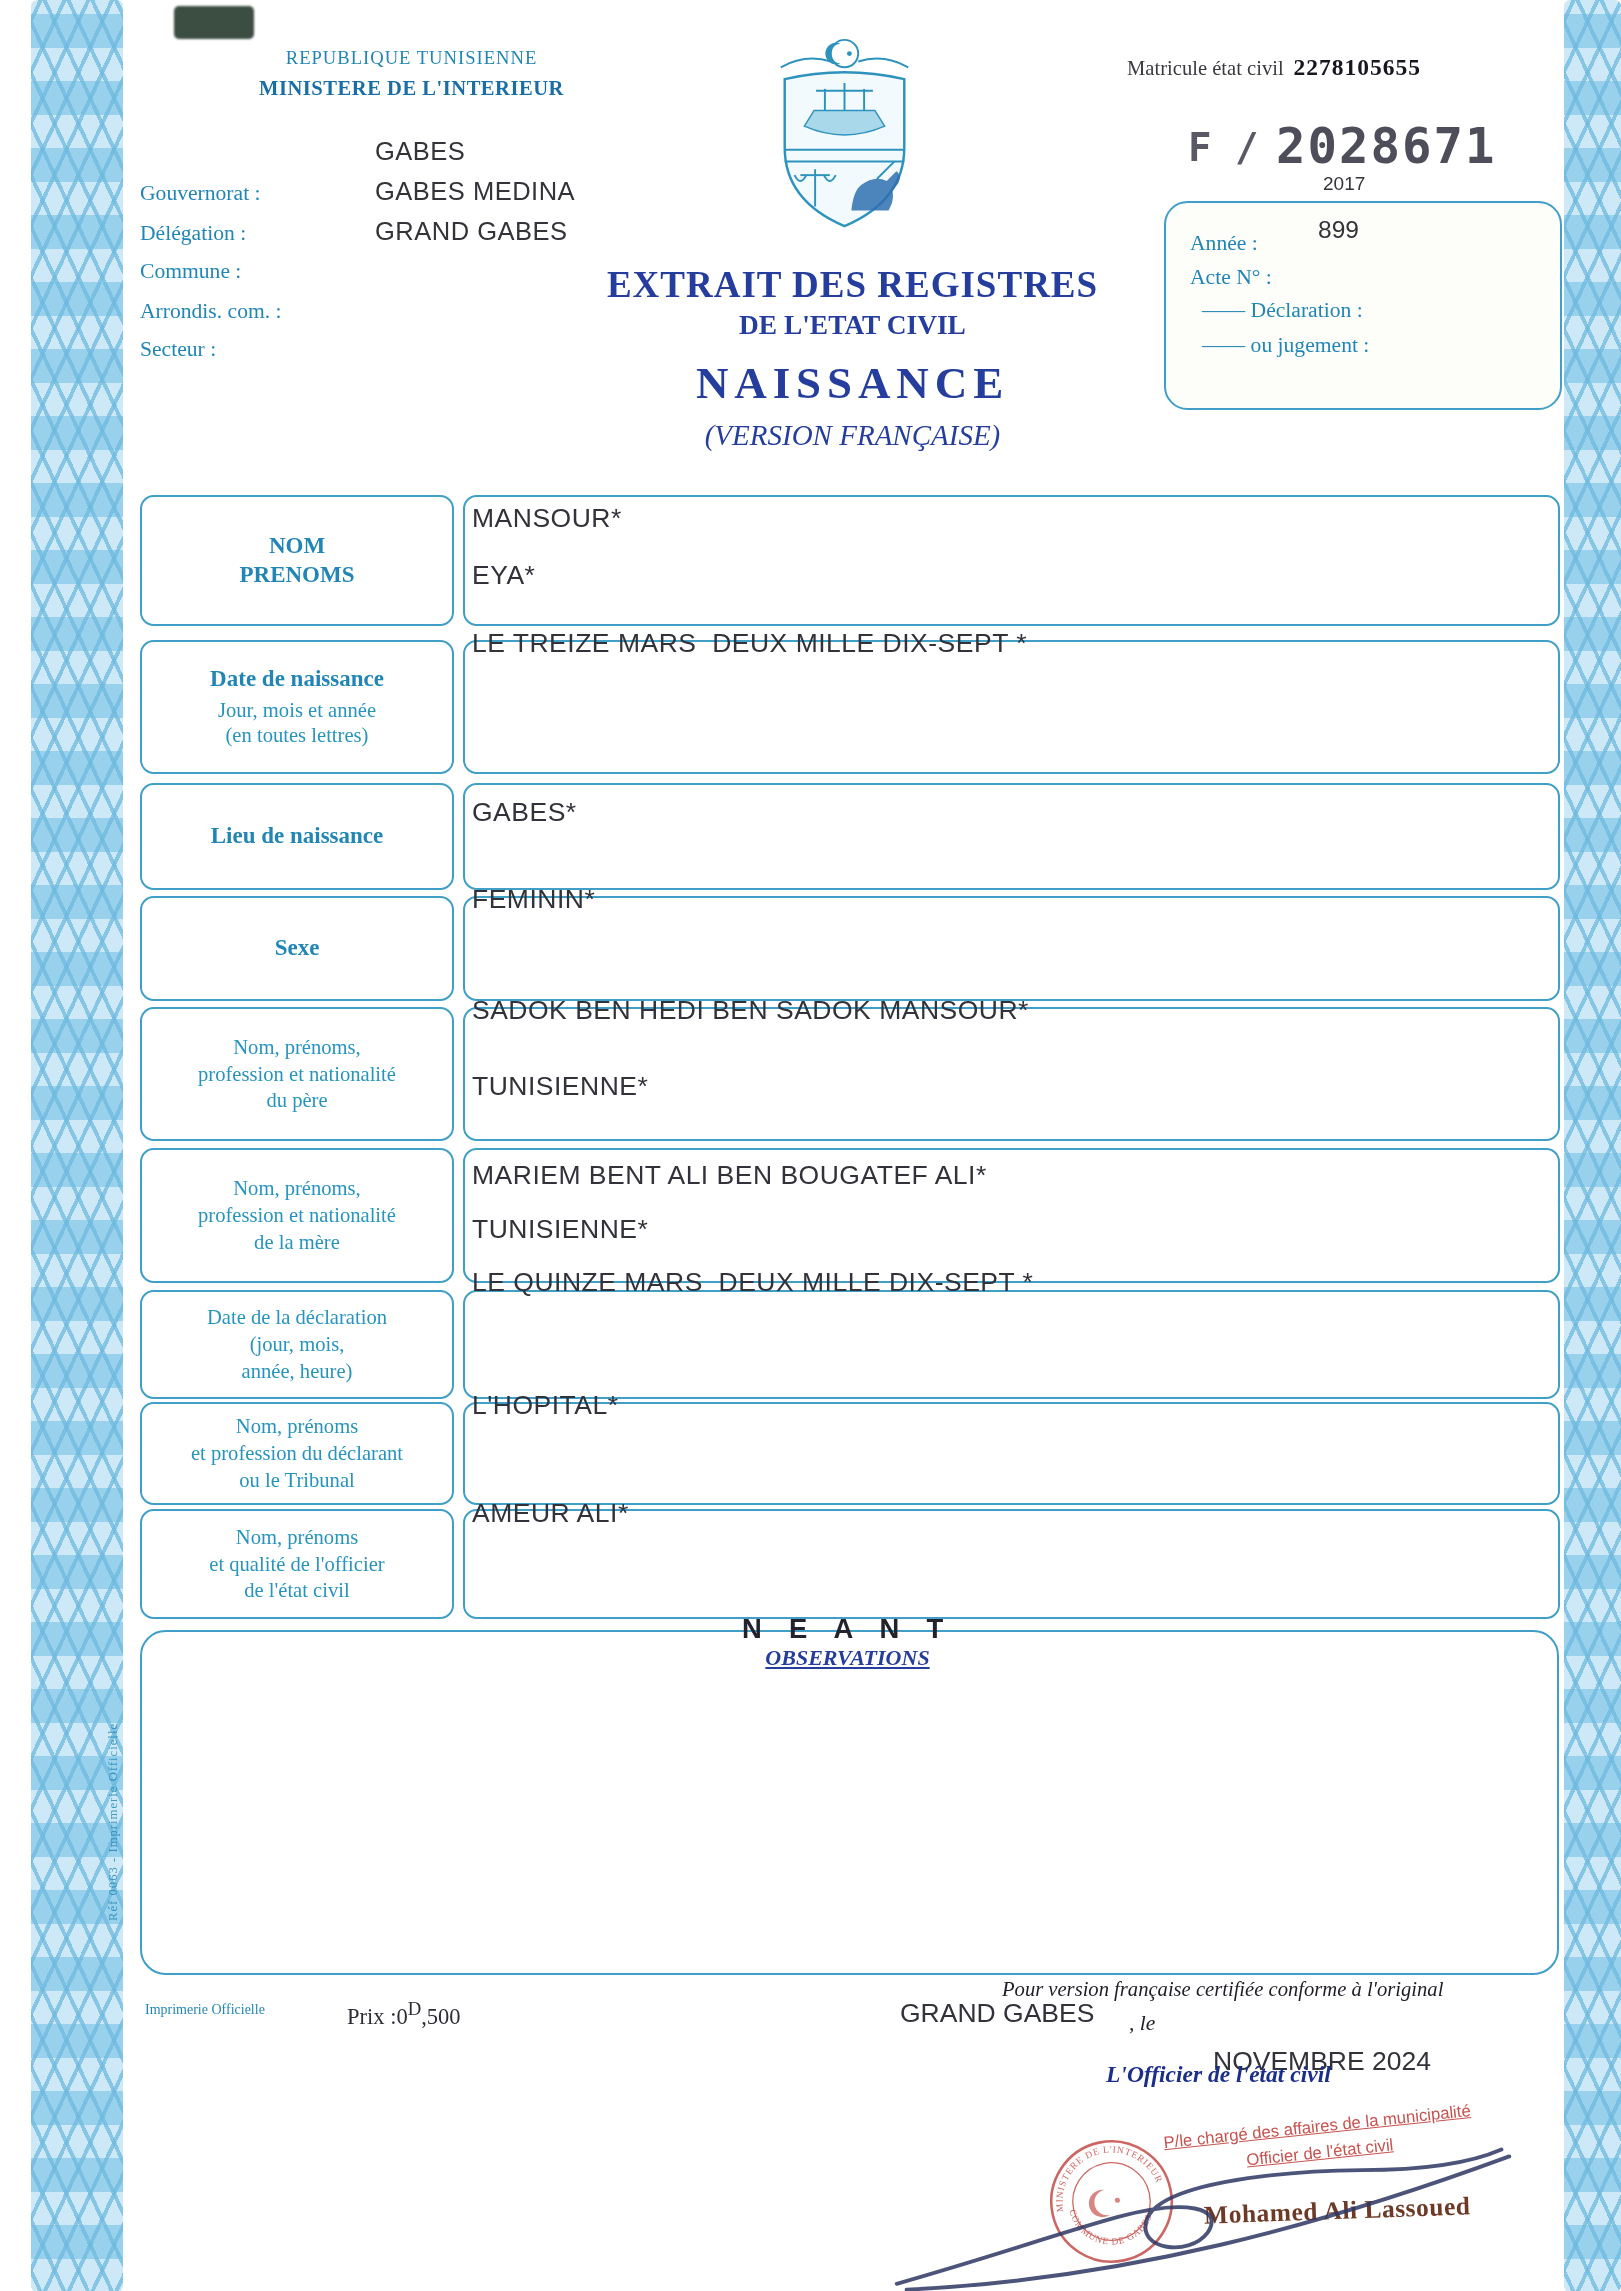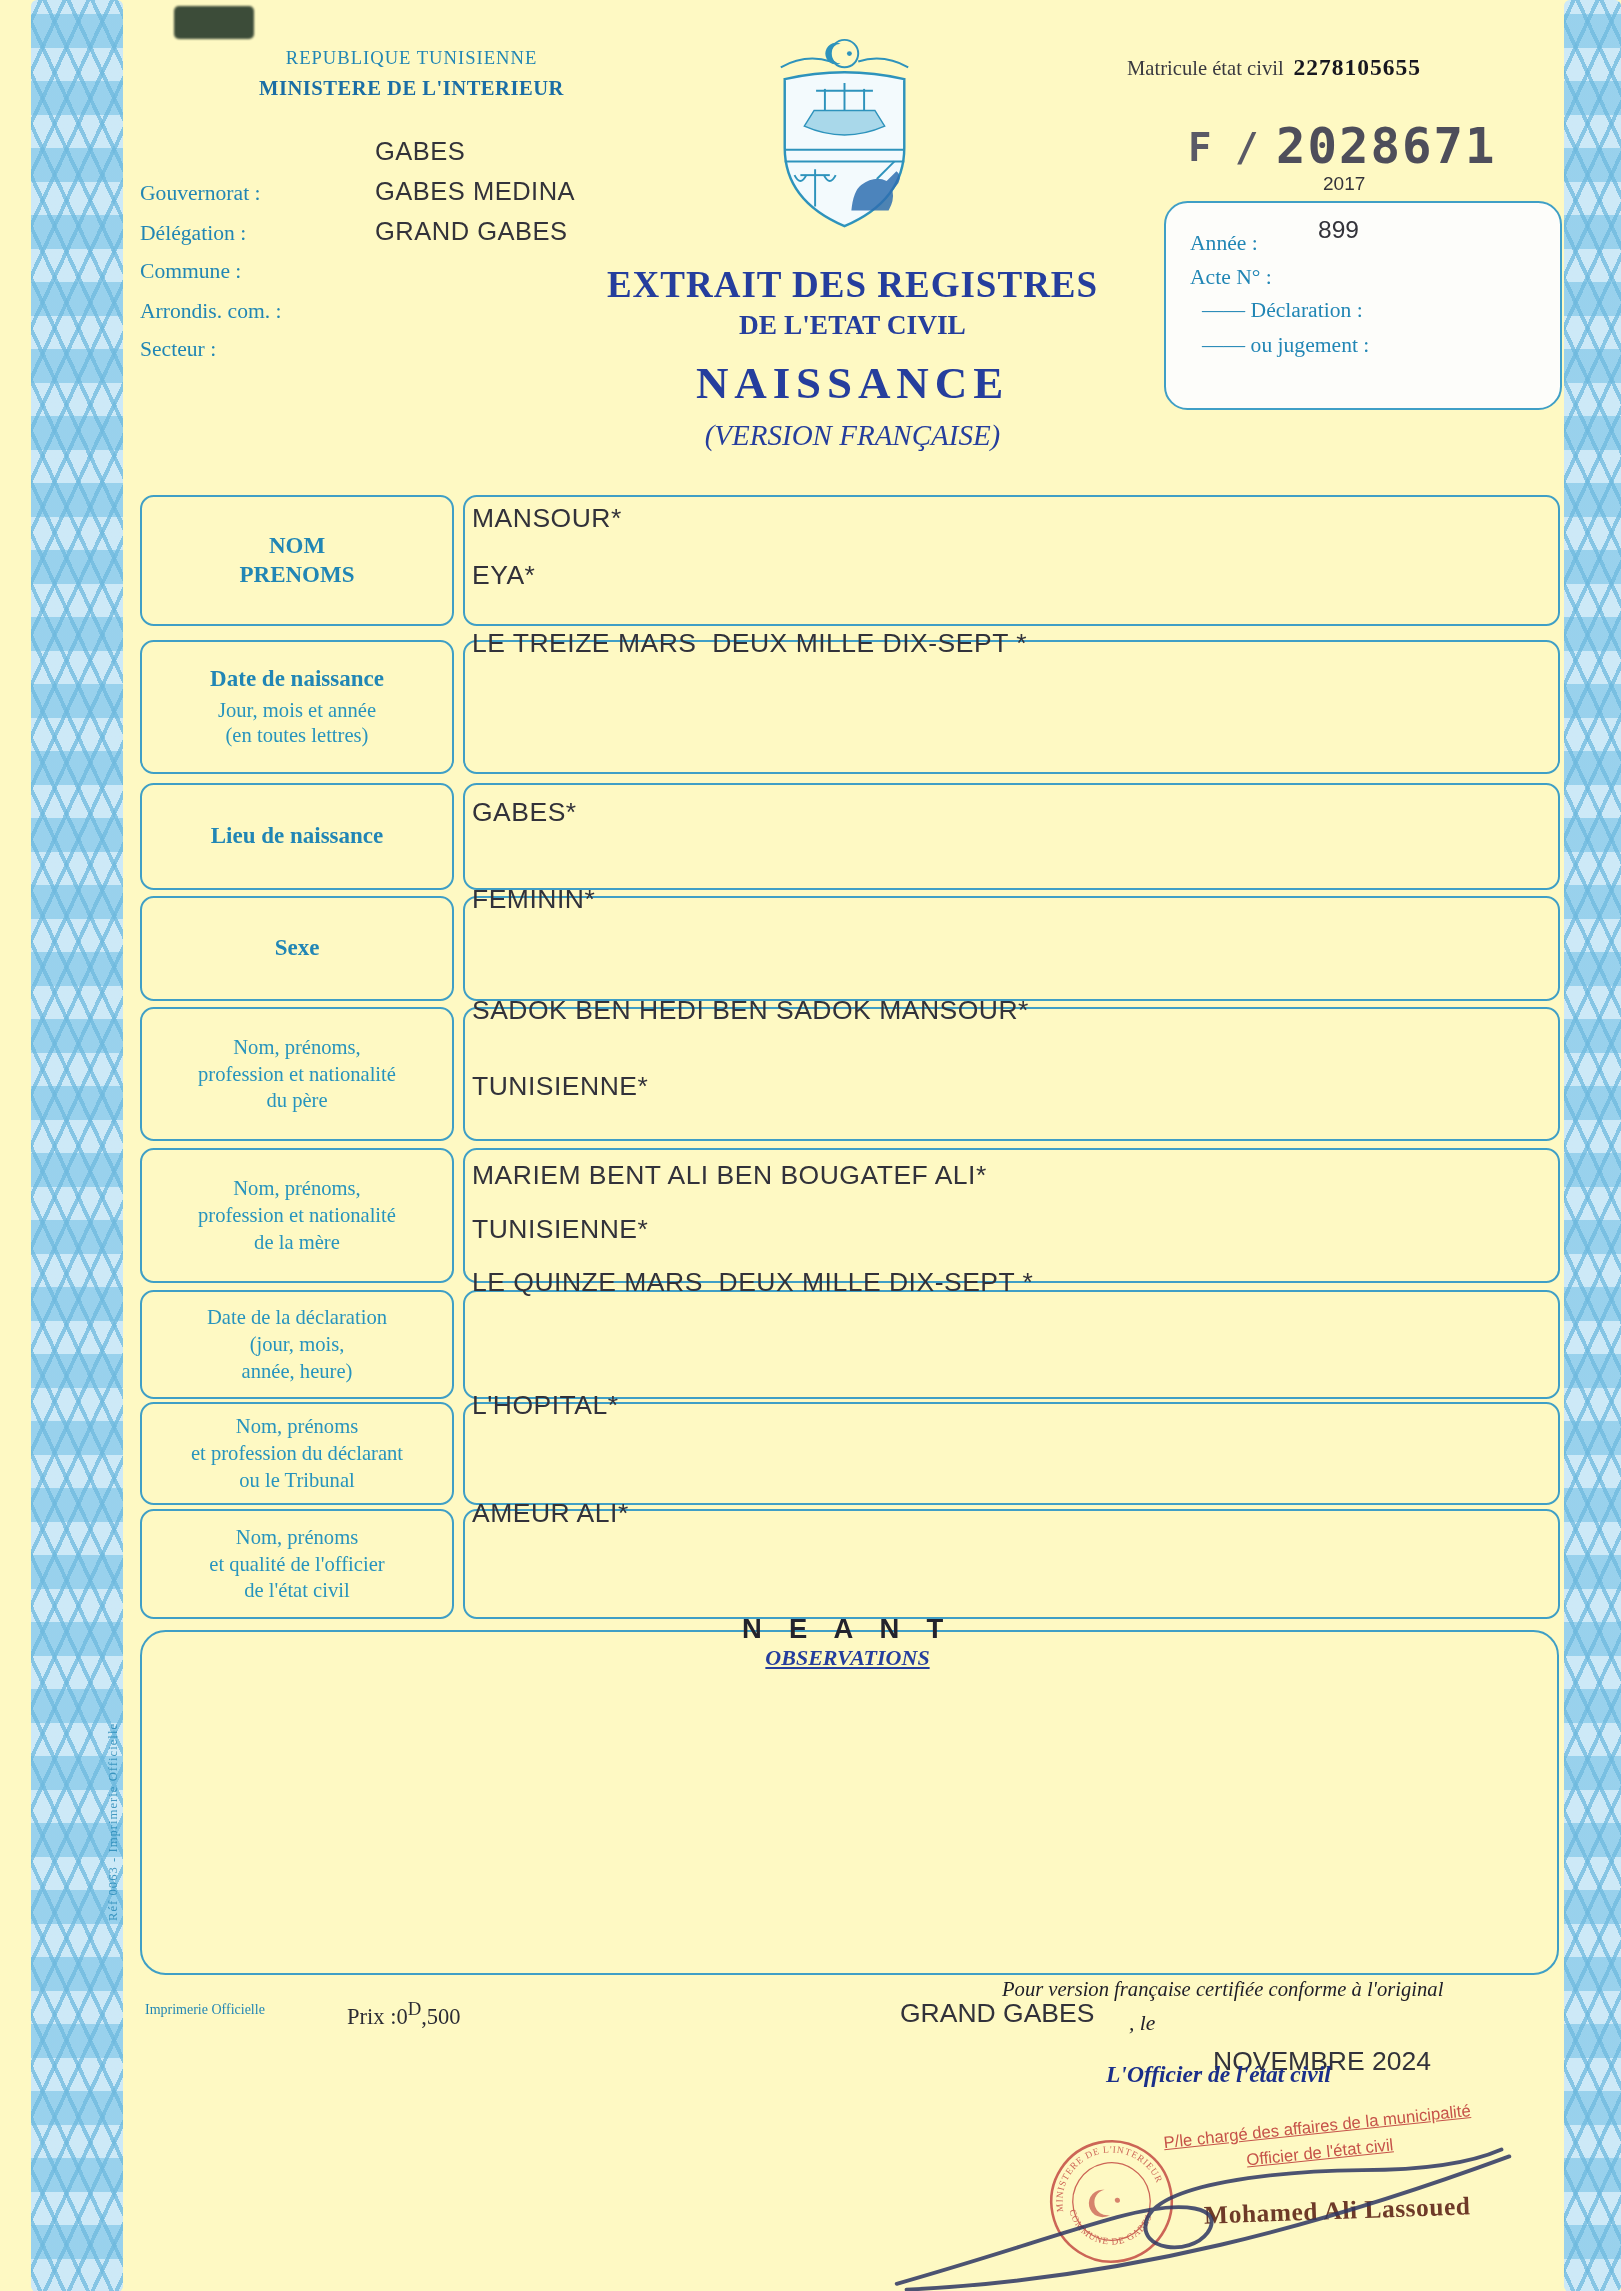--- a/index.html
+++ b/index.html
@@ -1,18 +1,18 @@
 <!DOCTYPE html>
 <html><head>
 <meta charset="utf-8">
 <style>
   html,body{margin:0;padding:0;background:#e9e9e9;}
   .sheet{
     position:relative;width:1621px;height:2292px;margin:0 auto;
-    background:#fef9c3;overflow:hidden;
+    background:#ffffff;overflow:hidden;
     font-family:"Liberation Serif", serif;
   }
   
   .band{
     position:absolute;top:0;bottom:0;
     background-color:#cde8f6;
     background-image:
       repeating-linear-gradient(115deg, transparent 0 6.9px, rgba(110,185,222,.75) 6.9px 10.8px, transparent 10.8px 21.6px),
       repeating-linear-gradient(65deg, transparent 0 6.9px, rgba(110,185,222,.75) 6.9px 10.8px, transparent 10.8px 21.6px),
       repeating-linear-gradient(0deg, rgba(205,233,247,.95) 0 33px, rgba(150,208,236,.95) 33px 67px);

